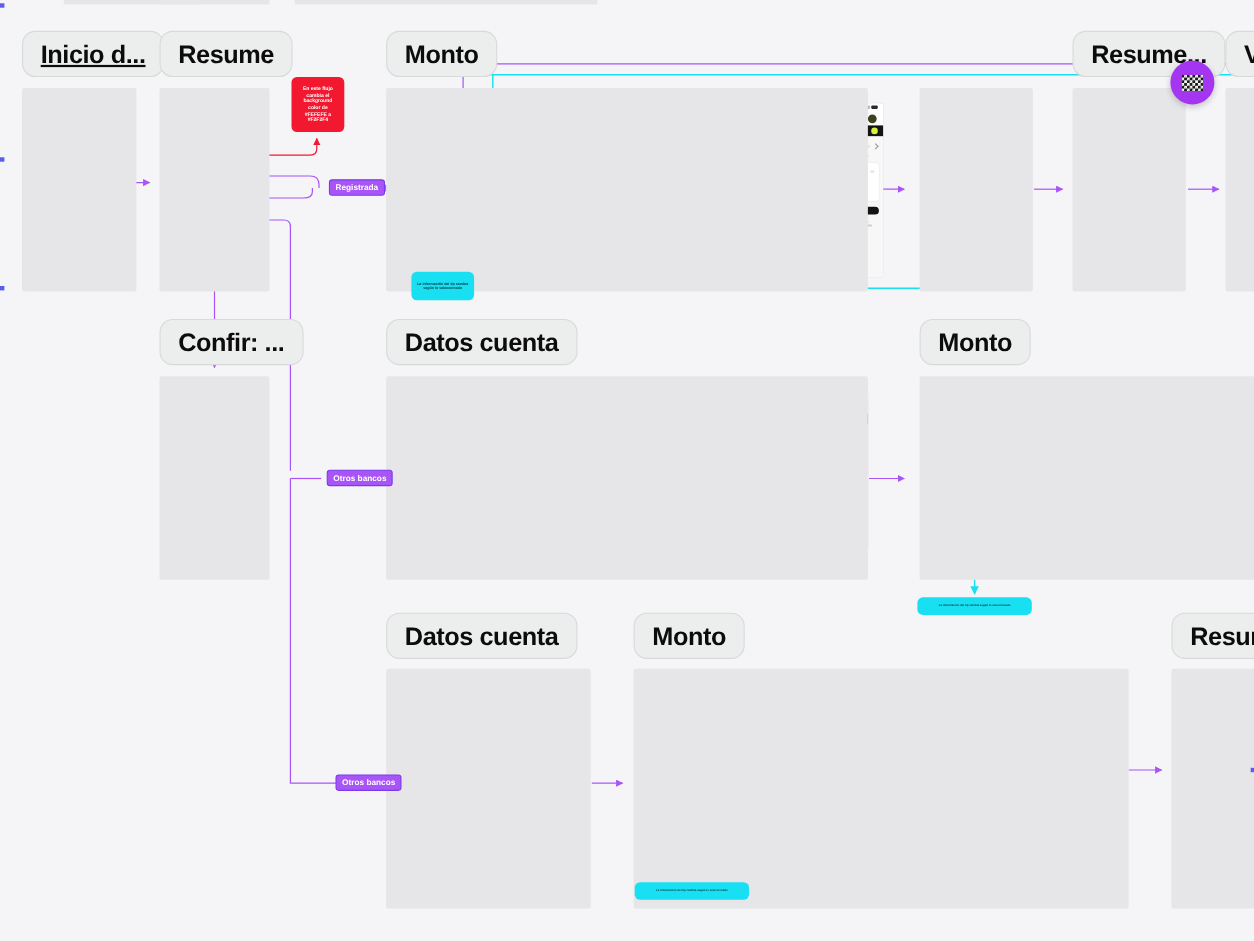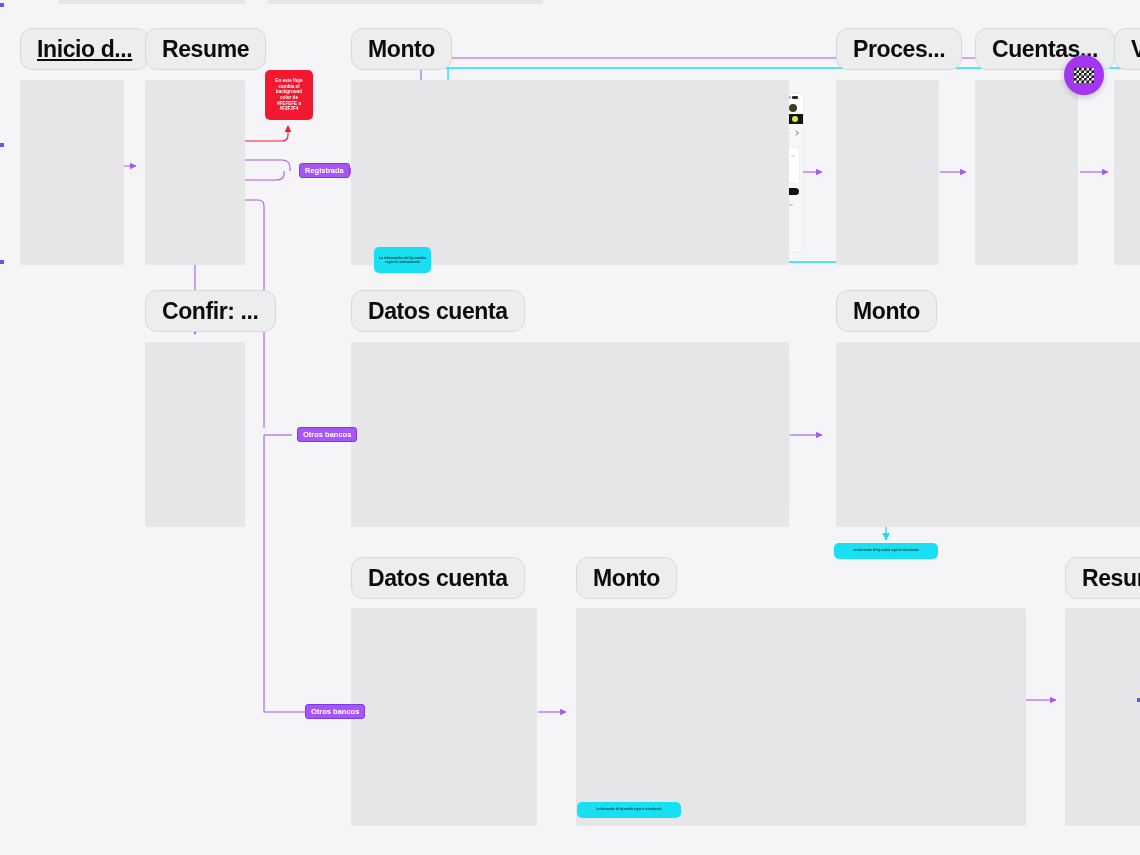--- a/index.html
+++ b/index.html
@@ -255,22 +255,21 @@
   <div class="frame" style="left:351px;top:342px;width:438px;height:185px;"></div>
   <div class="frame" style="left:836px;top:342px;width:320px;height:185px;"></div>
 
   <div class="frame" style="left:351px;top:608px;width:186px;height:218px;"></div>
   <div class="frame" style="left:576px;top:608px;width:450px;height:218px;"></div>
   <div class="frame" style="left:1065px;top:608px;width:90px;height:218px;"></div>
 
   <div class="ftitle" style="left:20px;top:28px;text-decoration:underline;">Inicio d...</div>
   <div class="ftitle" style="left:145px;top:28px;">Resume</div>
   <div class="ftitle" style="left:351px;top:28px;">Monto</div>
-  <div class="ftitle" style="left:836px;top:28px;">Proces...</div>
-  <div class="ftitle" style="left:975px;top:28px;">Cuentas...</div>
+  <div class="ftitle" style="left:975px;top:28px;">Resume...</div>
   <div class="ftitle" style="left:1114px;top:28px;">V</div>
 
   <div class="ftitle" style="left:145px;top:290px;">Confir: ...</div>
   <div class="ftitle" style="left:351px;top:290px;">Datos cuenta</div>
   <div class="ftitle" style="left:836px;top:290px;">Monto</div>
 
   <div class="ftitle" style="left:351px;top:557px;">Datos cuenta</div>
   <div class="ftitle" style="left:576px;top:557px;">Monto</div>
   <div class="ftitle" style="left:1065px;top:557px;">Resume</div>
 

